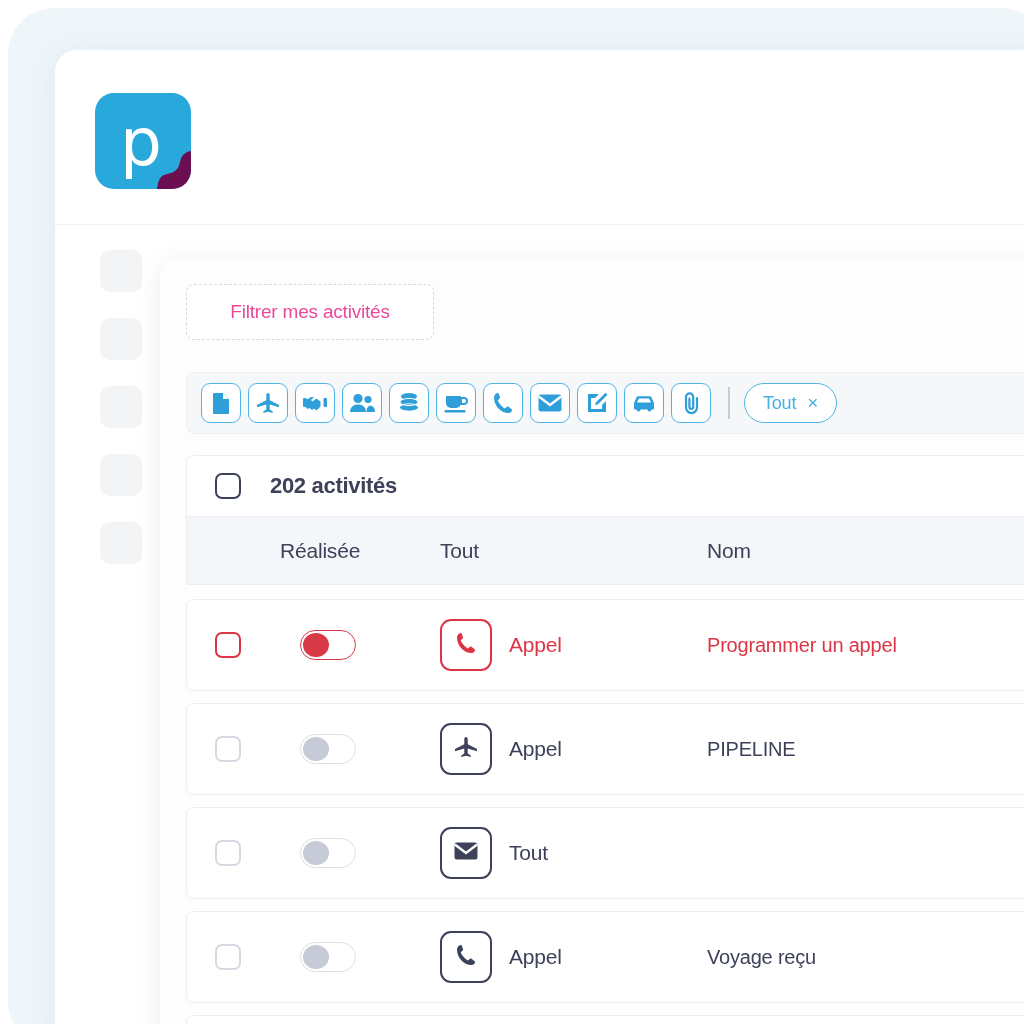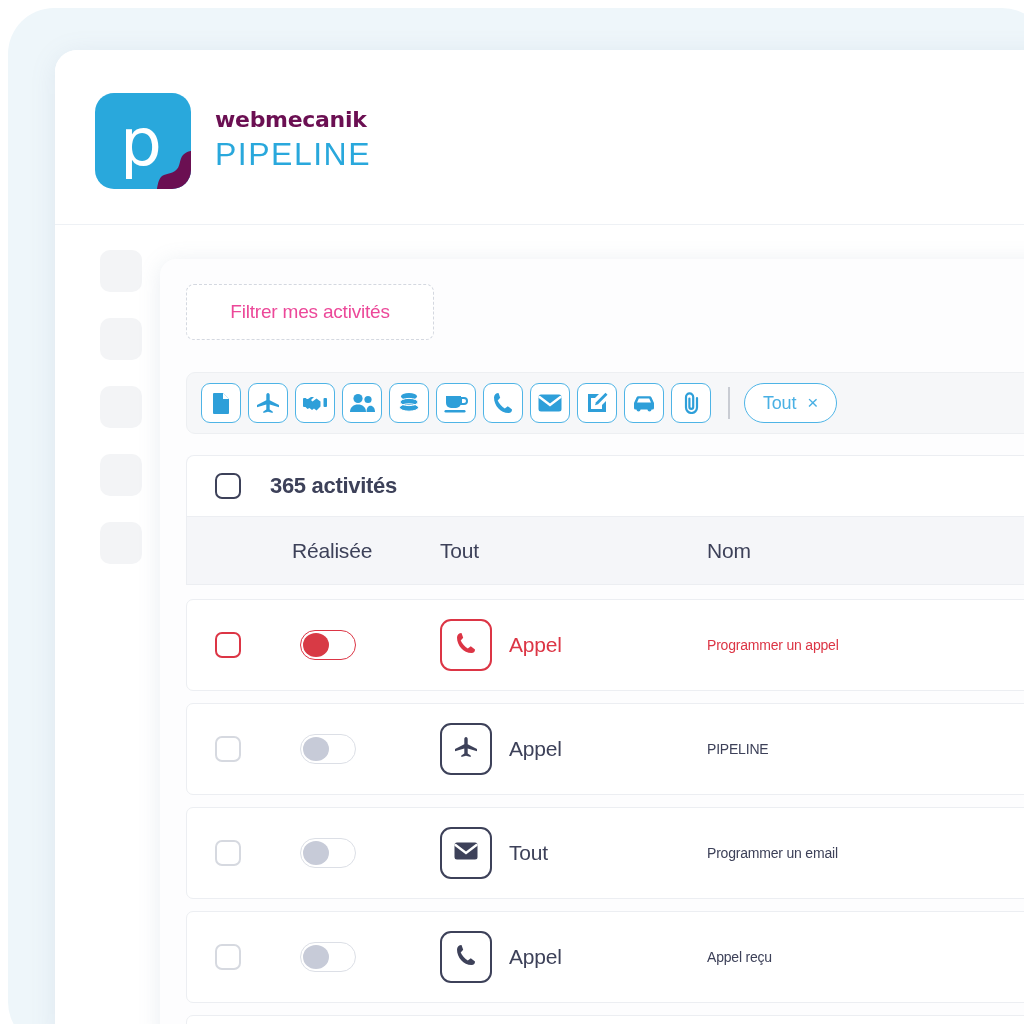--- a/index.html
+++ b/index.html
@@ -258,21 +258,21 @@
     display: flex; align-items: center; justify-content: center;
   }
   .row.overdue .type-box { border-color: #dc3545; }
 
   .type-label {
     font-family: "Liberation Sans", sans-serif;
     font-size: 21px; color: #3d4159; letter-spacing: -0.2px;
   }
   .name-label {
     font-family: "Liberation Sans", sans-serif;
-    font-size: 14px; color: #3d4159; letter-spacing: -0.2px;
+    font-size: 20px; color: #3d4159; letter-spacing: -0.2px;
     white-space: nowrap;
   }
   .row.overdue .type-label,
   .row.overdue .name-label { color: #dc3545; }
 </style>
 </head>
 <body>
 
 <div id="root">
 
@@ -280,24 +280,20 @@
 
   <div class="app-window">
 
     <div class="app-header">
       <div class="brand">
         <div class="logo-mark">
           <div class="logo-p">p</div>
           <svg class="logo-swoosh" viewBox="0 0 48 48">
             <path d="M48 10 C48 10 44 10 40 14 C36 18 38 26 32 30 C26 34 22 32 18 36 C15 39 14 48 14 48 L48 48 Z" fill="#6b0f52"></path>
           </svg>
-        </div>
-        <div class="brand-text">
-          <div class="brand-top">webmecanik</div>
-          <div class="brand-bottom">PIPELINE</div>
         </div>
       </div>
     </div>
 
     <div class="app-body">
       <div class="nav-strip">
         <div class="nav-item" style="top:24px"></div>
         <div class="nav-item" style="top:92px"></div>
         <div class="nav-item" style="top:160px"></div>
         <div class="nav-item" style="top:228px"></div>
@@ -425,25 +421,25 @@
       <div class="tool-sep"></div>
 
       <div class="chip-tout">
         <span class="chip-label">Tout</span>
         <span class="chip-x">×</span>
       </div>
     </div>
 
     <div class="count-row">
       <div class="cb"></div>
-      <div class="count-label">365 activités</div>
+      <div class="count-label">202 activités</div>
     </div>
 
     <div class="head-row">
-      <div class="h" style="left:105px">Réalisée</div>
+      <div class="h" style="left:93px">Réalisée</div>
       <div class="h" style="left:253px">Tout</div>
       <div class="h" style="left:520px">Nom</div>
     </div>
 
     <div class="row overdue" style="top:340px">
       <div class="cell row-cb">
         <div class="cb"></div>
       </div>
       <div class="cell" style="left:113px">
         <div class="toggle">
@@ -498,21 +494,20 @@
         <div class="type-box">
           <span>
             <svg width="24" height="18" viewBox="0 0 24 18">
               <rect x="0.5" y="0.5" width="23" height="17" rx="2.5" fill="#3d4159"></rect>
               <path d="M1.5 3 L12 11 L22.5 3" fill="none" stroke="#ffffff" stroke-width="2.4" stroke-linecap="round"></path>
             </svg>
           </span>
         </div>
       </div>
       <div class="cell type-label" style="left:322px">Tout</div>
-      <div class="cell name-label" style="left:520px">Programmer un email</div>
     </div>
 
     <div class="row" style="top:652px">
       <div class="cell row-cb">
         <div class="cb"></div>
       </div>
       <div class="cell" style="left:113px">
         <div class="toggle">
             <div class="knob"></div>
           </div>
@@ -520,19 +515,19 @@
       <div class="cell" style="left:253px">
         <div class="type-box">
           <span>
             <svg width="20" height="22" viewBox="0 0 20 22">
               <path d="M5.5 1 C3 1 1 3 1 5.5 C1 13.5 7.5 21 15.5 21 C18 21 19 19.5 19 17.5 L14.8 14.2 L11.8 16.6 C9 14.8 6 11.5 4.7 8.6 L7.2 5.8 z" fill="#3d4159"></path>
             </svg>
           </span>
         </div>
       </div>
       <div class="cell type-label" style="left:322px">Appel</div>
-      <div class="cell name-label" style="left:520px">Appel reçu</div>
+      <div class="cell name-label" style="left:520px">Voyage reçu</div>
     </div>
 
     <div class="row" style="top:756px"></div>
 
   </div>
 </div>
 
 </body></html>

